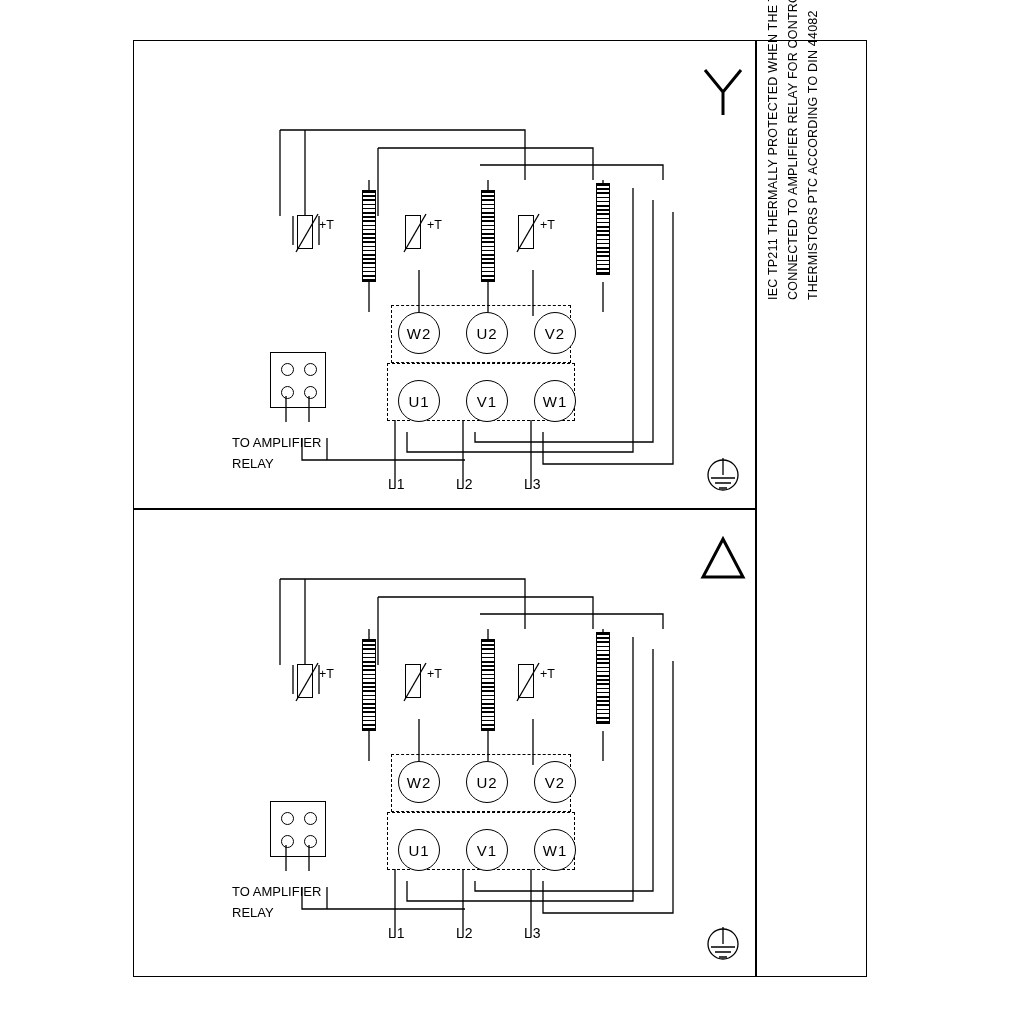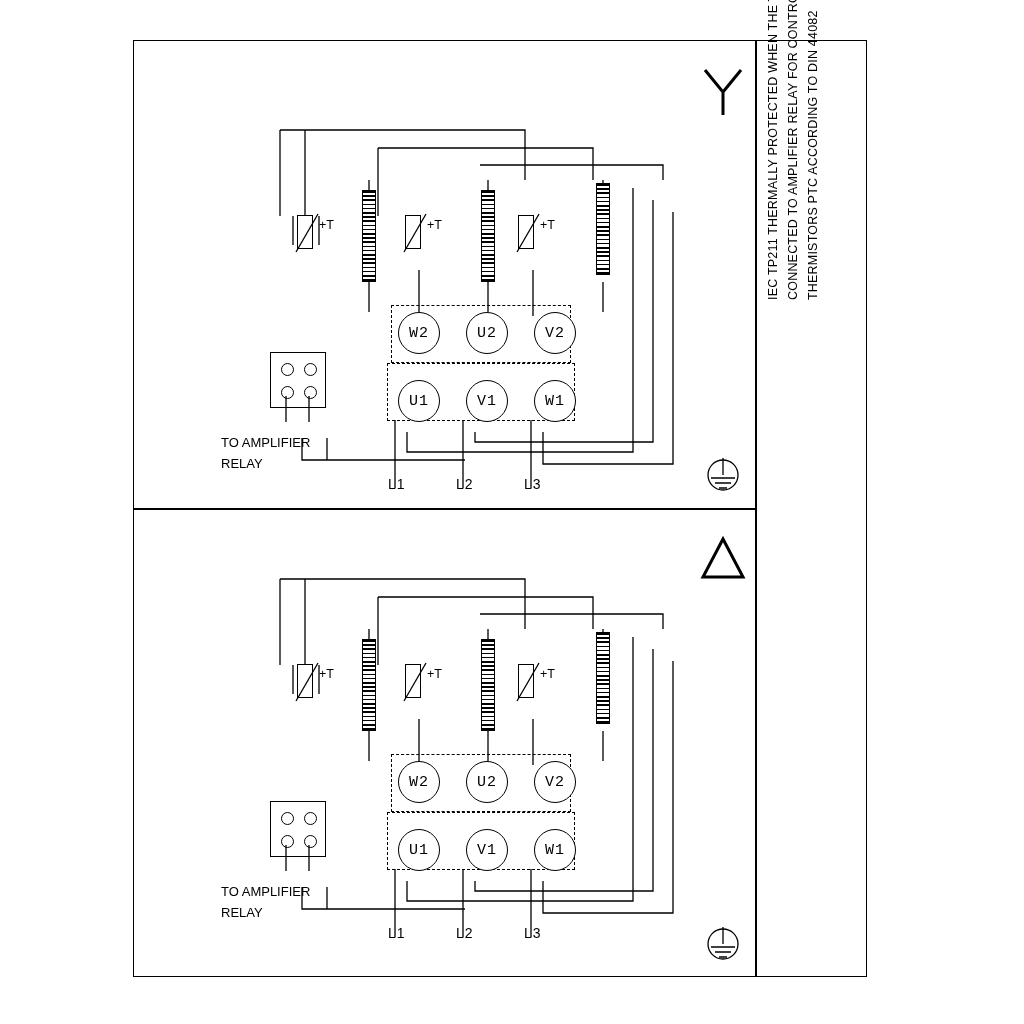--- a/index.html
+++ b/index.html
@@ -34,28 +34,28 @@
       box-sizing:border-box;}
 
   
   .ptc{position:absolute;width:16px;height:34px;border:1.2px solid #000;background:#fff;box-sizing:border-box;}
   .ptc .slash{position:absolute;left:-4px;top:-4px;width:26px;height:42px;}
   .ptc-label{position:absolute;font-size:12.5px;}
 
   
   .term{position:absolute;width:40px;height:40px;border:1.3px solid #000;border-radius:50%;
         background:#fff;display:flex;align-items:center;justify-content:center;
-        font-size:15px;letter-spacing:1px;font-family:Liberation Mono, monospace;}
+        font-size:15px;letter-spacing:1px;}
   .dashbox{position:absolute;border:1.2px dashed #000;box-sizing:border-box;}
 
   
   .conn{position:absolute;width:56px;height:56px;border:1.3px solid #000;background:#fff;box-sizing:border-box;}
   .conn .hole{position:absolute;width:11px;height:11px;border:1.2px solid #000;border-radius:50%;background:#fff;}
 
-  .lbl{position:absolute;font-size:13px;}
+  .lbl{position:absolute;font-size:13px;margin-left:11px;}
   .phase{position:absolute;font-size:14px;letter-spacing:1px;}
 
   svg{display:block;overflow:visible;}
   .stroke{stroke:#000;stroke-width:1.3;fill:none;}
 </style>
 </head>
 <body>
 
 <div class="sheet">
 

